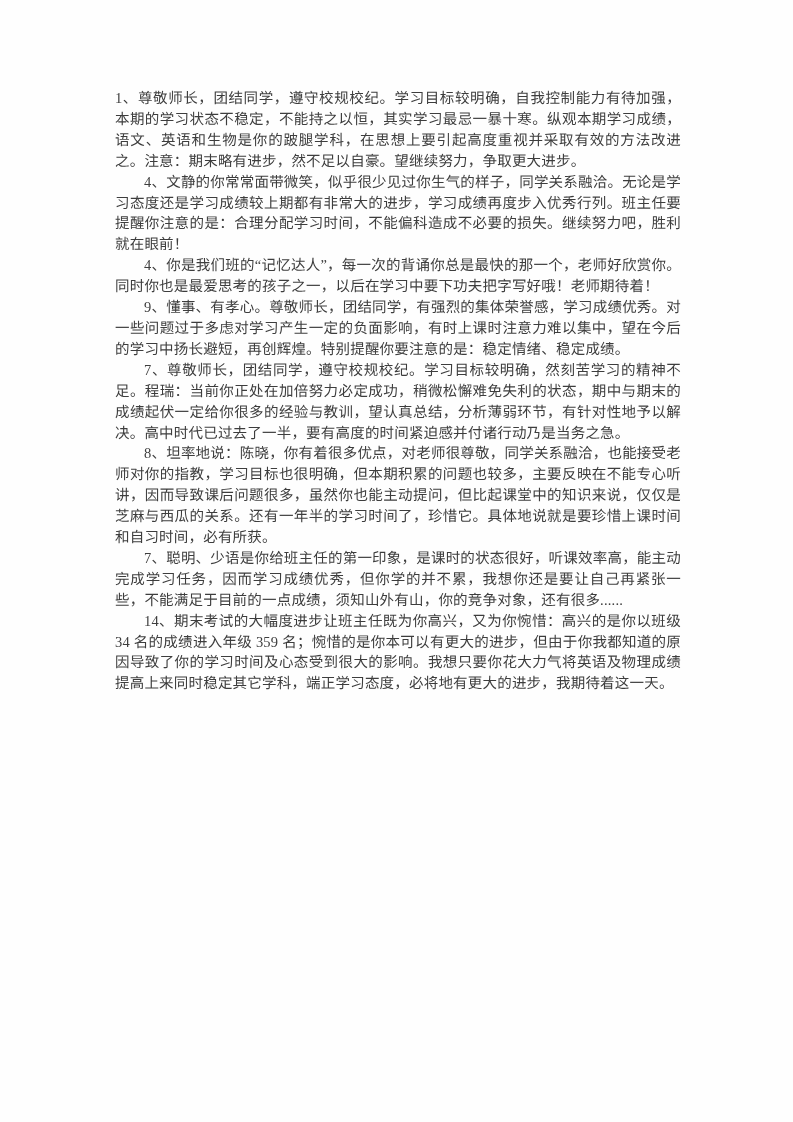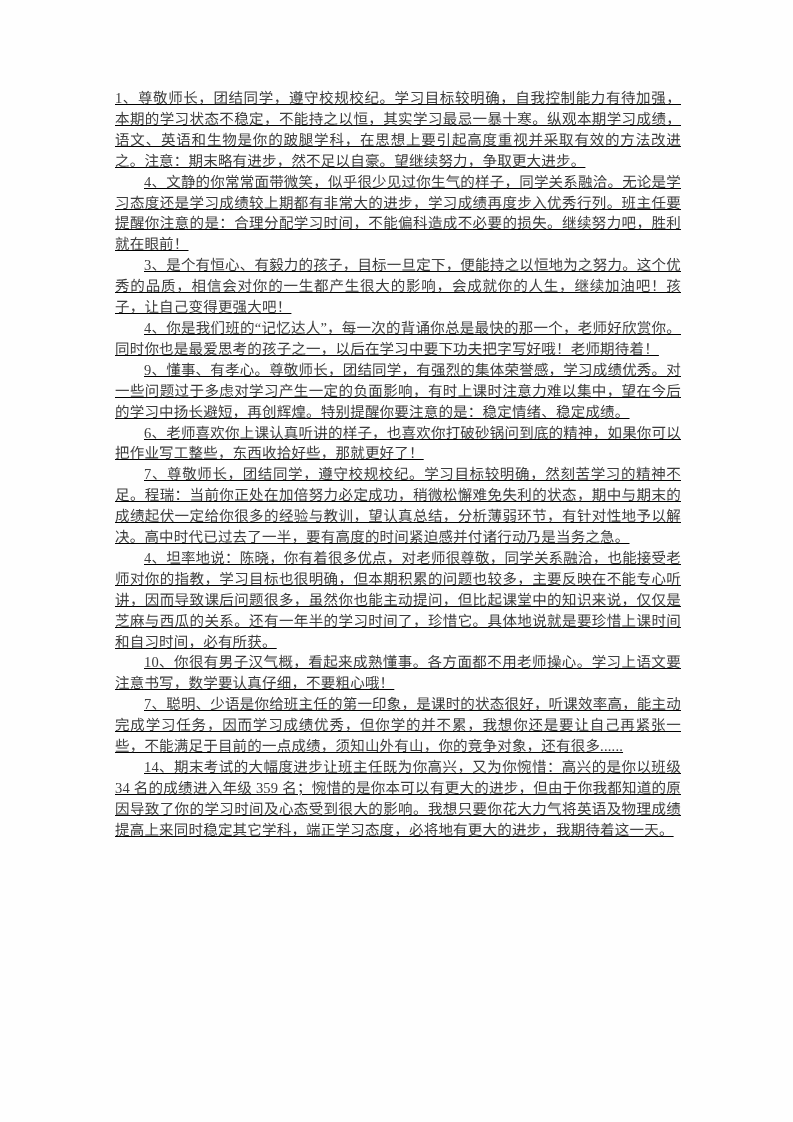--- a/index.html
+++ b/index.html
@@ -12,21 +12,20 @@
     height: 1122px;
     overflow: hidden;
     font-family: "Liberation Serif", "DejaVu Serif", serif;
   }
   .page {
     box-sizing: border-box;
     width: 793px;
     height: 1122px;
     background: #fefefe;
     padding: 88px 112px 40px 115px;
-    text-decoration: underline;
   }
   .content {
     width: 566px;
   }
   .para {
     margin: 0;
     padding: 0;
     font-size: 14.5px;
     line-height: 20.9px;
     color: #3d3d3d;
@@ -39,23 +38,20 @@
     text-indent: 0;
   }
 </style>
 </head>
 <body>
 
 <div class="page">
   <div class="content">
       <p class="para">1、尊敬师长，团结同学，遵守校规校纪。学习目标较明确，自我控制能力有待加强，本期的学习状态不稳定，不能持之以恒，其实学习最忌一暴十寒。纵观本期学习成绩，语文、英语和生物是你的跛腿学科，在思想上要引起高度重视并采取有效的方法改进之。注意：期末略有进步，然不足以自豪。望继续努力，争取更大进步。</p>
       <p class="para">4、文静的你常常面带微笑，似乎很少见过你生气的样子，同学关系融洽。无论是学习态度还是学习成绩较上期都有非常大的进步，学习成绩再度步入优秀行列。班主任要提醒你注意的是：合理分配学习时间，不能偏科造成不必要的损失。继续努力吧，胜利就在眼前！</p>
-      <p class="para">3、是个有恒心、有毅力的孩子，目标一旦定下，便能持之以恒地为之努力。这个优秀的品质，相信会对你的一生都产生很大的影响，会成就你的人生，继续加油吧！孩子，让自己变得更强大吧！</p>
       <p class="para">4、你是我们班的“记忆达人”，每一次的背诵你总是最快的那一个，老师好欣赏你。同时你也是最爱思考的孩子之一，以后在学习中要下功夫把字写好哦！老师期待着！</p>
       <p class="para">9、懂事、有孝心。尊敬师长，团结同学，有强烈的集体荣誉感，学习成绩优秀。对一些问题过于多虑对学习产生一定的负面影响，有时上课时注意力难以集中，望在今后的学习中扬长避短，再创辉煌。特别提醒你要注意的是：稳定情绪、稳定成绩。</p>
-      <p class="para">6、老师喜欢你上课认真听讲的样子，也喜欢你打破砂锅问到底的精神，如果你可以把作业写工整些，东西收拾好些，那就更好了！</p>
       <p class="para">7、尊敬师长，团结同学，遵守校规校纪。学习目标较明确，然刻苦学习的精神不足。程瑞：当前你正处在加倍努力必定成功，稍微松懈难免失利的状态，期中与期末的成绩起伏一定给你很多的经验与教训，望认真总结，分析薄弱环节，有针对性地予以解决。高中时代已过去了一半，要有高度的时间紧迫感并付诸行动乃是当务之急。</p>
-      <p class="para">4、坦率地说：陈晓，你有着很多优点，对老师很尊敬，同学关系融洽，也能接受老师对你的指教，学习目标也很明确，但本期积累的问题也较多，主要反映在不能专心听讲，因而导致课后问题很多，虽然你也能主动提问，但比起课堂中的知识来说，仅仅是芝麻与西瓜的关系。还有一年半的学习时间了，珍惜它。具体地说就是要珍惜上课时间和自习时间，必有所获。</p>
-      <p class="para">10、你很有男子汉气概，看起来成熟懂事。各方面都不用老师操心。学习上语文要注意书写，数学要认真仔细，不要粗心哦！</p>
+      <p class="para">8、坦率地说：陈晓，你有着很多优点，对老师很尊敬，同学关系融洽，也能接受老师对你的指教，学习目标也很明确，但本期积累的问题也较多，主要反映在不能专心听讲，因而导致课后问题很多，虽然你也能主动提问，但比起课堂中的知识来说，仅仅是芝麻与西瓜的关系。还有一年半的学习时间了，珍惜它。具体地说就是要珍惜上课时间和自习时间，必有所获。</p>
       <p class="para">7、聪明、少语是你给班主任的第一印象，是课时的状态很好，听课效率高，能主动完成学习任务，因而学习成绩优秀，但你学的并不累，我想你还是要让自己再紧张一些，不能满足于目前的一点成绩，须知山外有山，你的竞争对象，还有很多......</p>
       <p class="para">14、期末考试的大幅度进步让班主任既为你高兴，又为你惋惜：高兴的是你以班级 34 名的成绩进入年级 359 名；惋惜的是你本可以有更大的进步，但由于你我都知道的原因导致了你的学习时间及心态受到很大的影响。我想只要你花大力气将英语及物理成绩提高上来同时稳定其它学科，端正学习态度，必将地有更大的进步，我期待着这一天。</p>
     </div>
 </div>
 
 </body></html>

